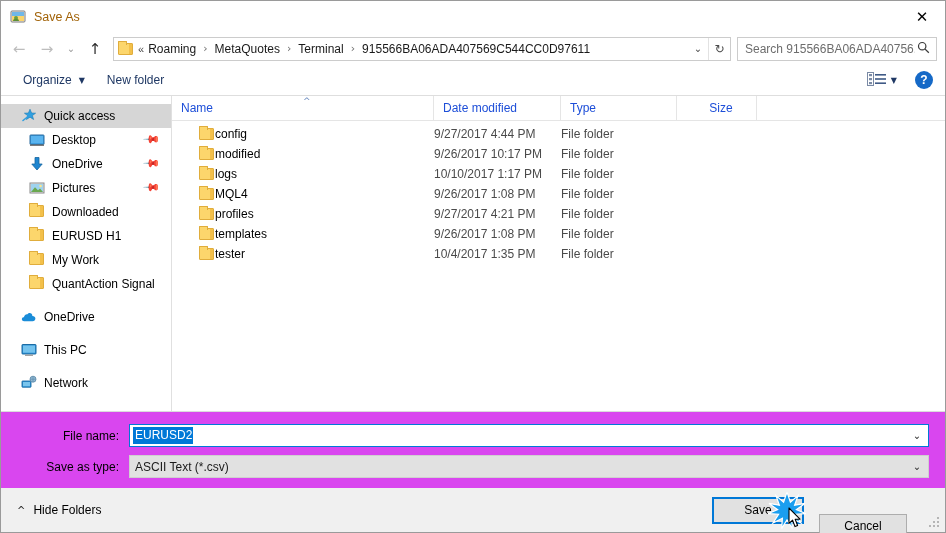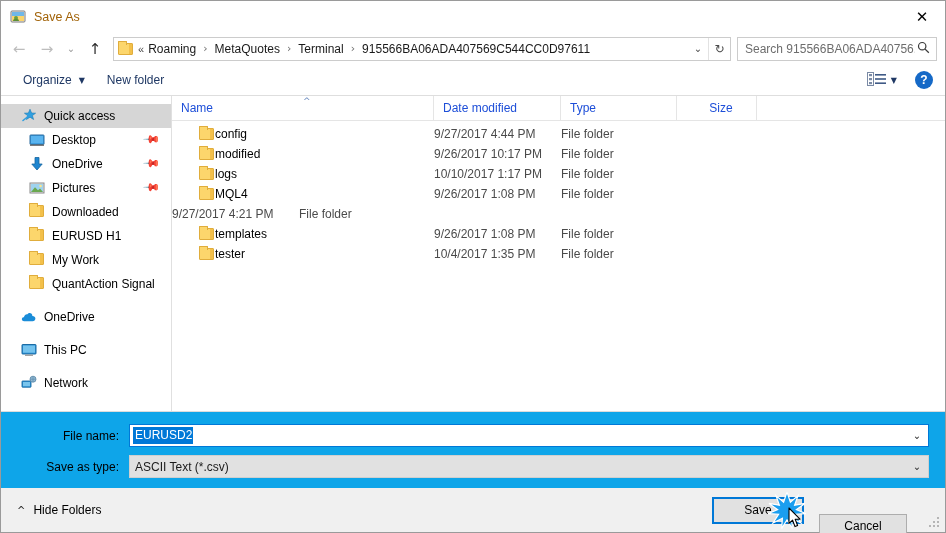--- a/index.html
+++ b/index.html
@@ -212,21 +212,21 @@
     border-radius: 1px 1px 0 0;
   }
   .folder-shape:after {
     content: ""; position: absolute; right: 0px; top: 0px;
     width: 3px; height: 10px;
     background: #f3c04a;
   }
 
   
   #form-area {
-    background: #0ea5e9;
+    background: #d946ef;
     border-top: 1px solid #dcdcdc;
     padding: 12px 16px 2px 16px;
     flex: 0 0 auto;
   }
   .form-row { display: flex; align-items: center; margin-bottom: 8px; }
   .form-label {
     width: 112px; flex: 0 0 112px;
     text-align: right; padding-right: 10px;
     font-size: 12px; color: #000;
   }
@@ -550,20 +550,26 @@
             <span class="folder-ico">
                 <span class="folder-shape"></span>
               </span>
             <span>MQL4</span>
           </div>
           <div class="fr-date">9/26/2017 1:08 PM</div>
           <div class="fr-type">File folder</div>
           <div class="fr-size"></div>
         </div>
         <div class="file-row">
+          <div class="fr-name">
+            <span class="folder-ico">
+                <span class="folder-shape"></span>
+              </span>
+            <span>profiles</span>
+          </div>
           <div class="fr-date">9/27/2017 4:21 PM</div>
           <div class="fr-type">File folder</div>
           <div class="fr-size"></div>
         </div>
         <div class="file-row">
           <div class="fr-name">
             <span class="folder-ico">
                 <span class="folder-shape"></span>
               </span>
             <span>templates</span>

